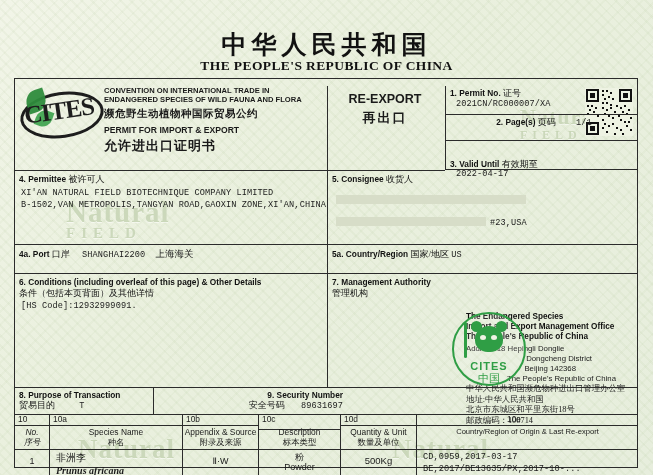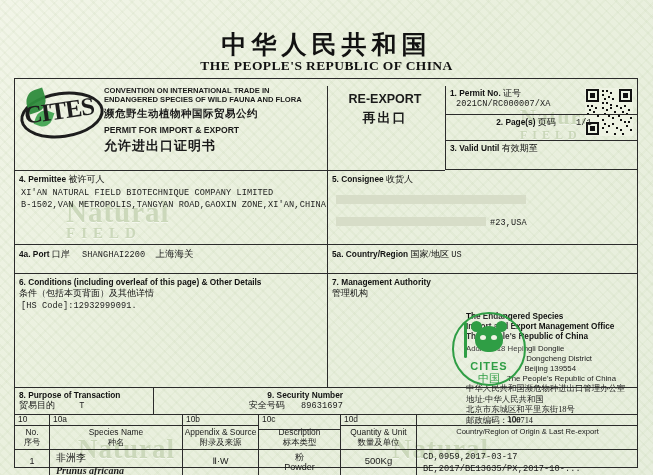--- a/index.html
+++ b/index.html
@@ -243,25 +243,26 @@
   <div class="cell bl bt" style="left:445px;top:114px;width:193px;height:26px;text-align:center;">
     <div class="lbl" style="padding:2px 0 0 4px;">
       <b><span>2.</span>
       <span>Page(s)</span></b>
       <span class="cn">页码</span>
       <span class="val" style="margin-left:18px;">1/1</span>
     </div>
   </div>
 
   <div class="cell bl bt bb" style="left:445px;top:140px;width:193px;height:30px;">
-    <div class="lbl" style="padding:2px 8px 0 4px;">
+    <div class="lbl" style="padding:2px 8px 0 4px;margin-top:16px;">
       <b><span>3.</span>
       <span>Valid Until</span></b>
       <span class="cn">有效期至</span>
     </div>
+    <div class="val" style="padding:0 0 0 10px;">2022-04-17</div>
   </div>
 
   <div class="cell bb" style="left:15px;top:170px;width:430px;height:0;"></div>
 
   <div class="cell" style="left:15px;top:171px;width:312px;height:73px;">
     <div class="lbl" style="padding:3px 0 0 4px;">
       <b><span>4.</span>
       <span>Permittee</span></b>
       <span class="cn">被许可人</span>
     </div>
@@ -327,21 +328,21 @@
       <span class="cn">管理机构</span>
     </div>
   </div>
 
   <div class="ma-block">
     <div class="t">The Endangered Species</div>
     <div class="t">Import and Export Management Office</div>
     <div class="t">The People's Republic of China</div>
     <div class="d" style="margin-top:2px;">Address:18 Hepingli Donglie</div>
     <div class="d" style="text-align:right;padding-right:44px;">Dongcheng District</div>
-    <div class="d" style="text-align:right;padding-right:60px;">Beijing 139554</div>
+    <div class="d" style="text-align:right;padding-right:60px;">Beijing 142368</div>
     <div class="d" style="text-align:right;padding-right:20px;">The People's Republic of China</div>
     <div class="dcn">中华人民共和国濒危物种进出口管理办公室</div>
     <div class="dcn">地址:中华人民共和国</div>
     <div class="dcn">北京市东城区和平里东街18号</div>
     <div class="dcn">邮政编码：100714</div>
   </div>
 
   <div class="stamp">
     <div class="ring"></div>
     <div class="inner">
@@ -394,21 +395,21 @@
   <div class="cell bl bb" style="left:258px;top:414px;width:82px;height:16px;">
     <div class="hdrnum" style="padding-left:3px;">10c</div>
   </div>
   <div class="cell bl bb" style="left:340px;top:414px;width:76px;height:12px;">
     <div class="hdrnum" style="padding-left:3px;">10d</div>
   </div>
   <div class="cell bl bb" style="left:416px;top:414px;width:222px;height:12px;">
     <div class="hdrnum" style="padding-left:90px;">10e</div>
   </div>
 
-  <div class="cell bb" style="left:15px;top:426px;width:34px;height:24px;">
+  <div class="cell bb" style="left:15px;top:426px;width:34px;height:24px;font-style:italic;">
     <div class="hdrcell" style="padding-top:1px;">No.</div>
     <div class="hdrcell">序号</div>
   </div>
   <div class="cell bl bb" style="left:49px;top:426px;width:133px;height:24px;">
     <div class="hdrcell" style="padding-top:1px;">Species Name</div>
     <div class="hdrcell">种名</div>
   </div>
   <div class="cell bl bb" style="left:182px;top:426px;width:76px;height:24px;">
     <div class="hdrcell" style="padding-top:1px;">Appendix &amp; Source</div>
     <div class="hdrcell">附录及来源</div>

